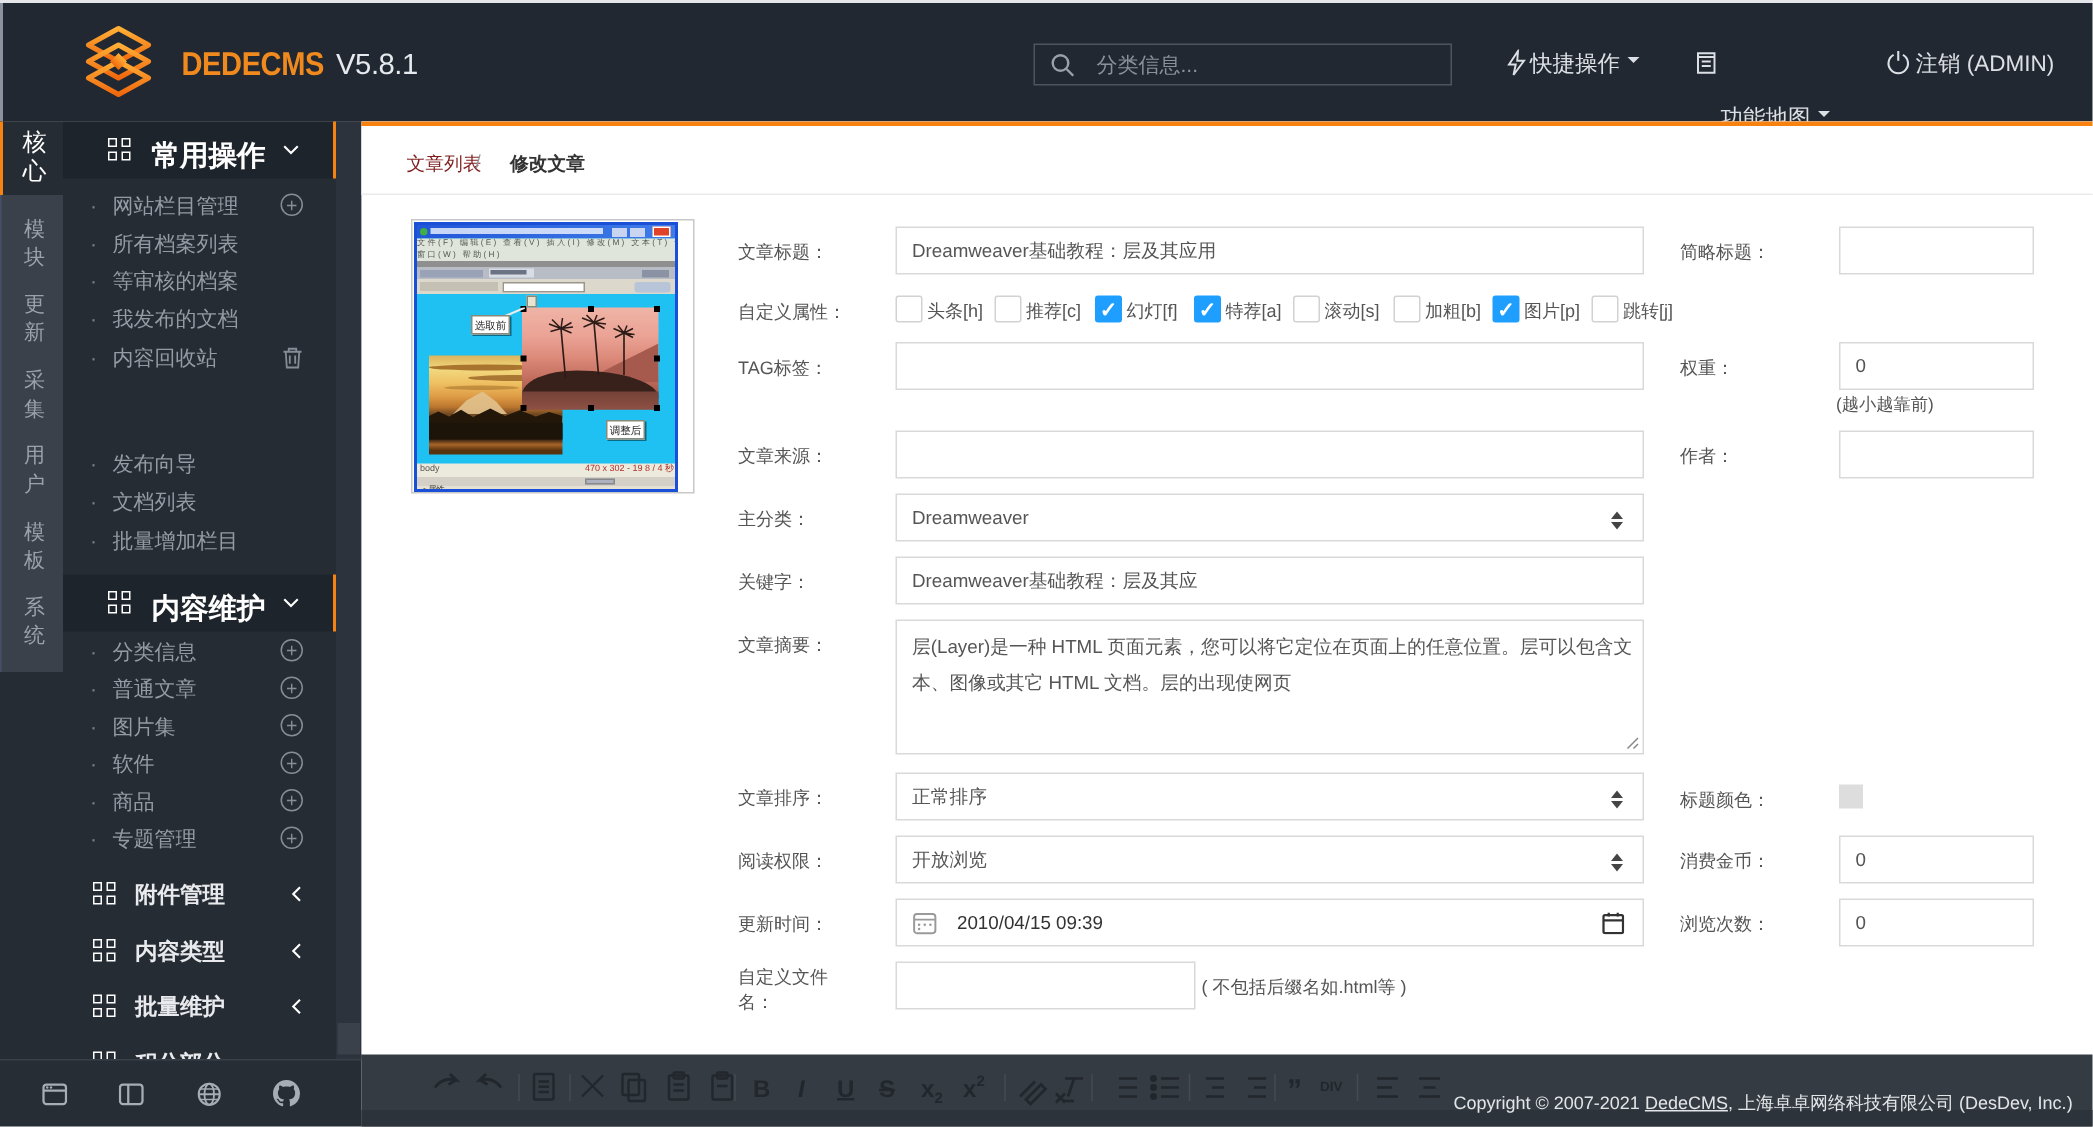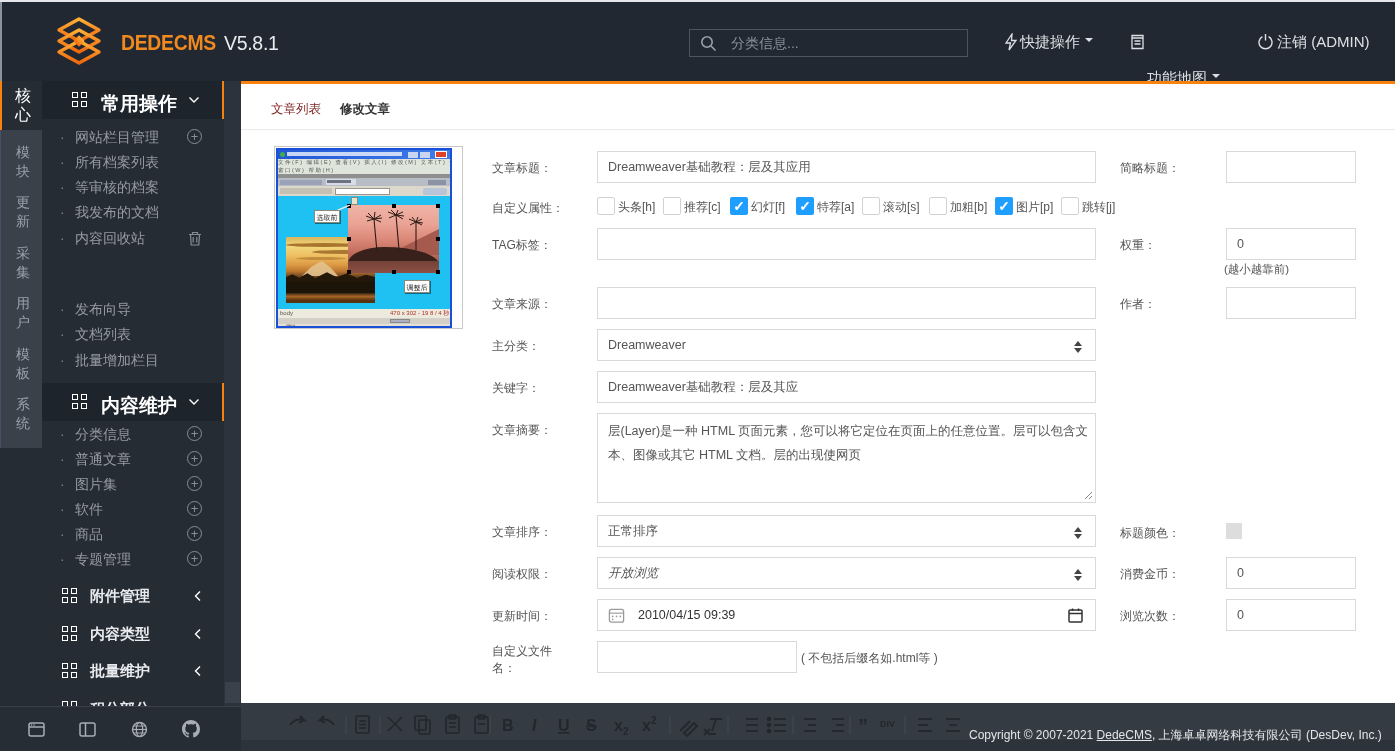--- a/index.html
+++ b/index.html
@@ -442,21 +442,21 @@
 
 <div class="abs flabel" style="left:492px;top:524px">文章排序：</div>
 <div class="abs finput" style="left:597px;top:515px;width:499px;">正常排序<span class="spin" style="top:7px">
       <b></b>
       <i></i>
     </span></div>
 <div class="abs flabel" style="left:1120px;top:525px">标题颜色：</div>
 <div class="abs" style="left:1226px;top:523px;width:16px;height:16px;background:#ddd;"></div>
 
 <div class="abs flabel" style="left:492px;top:566px">阅读权限：</div>
-<div class="abs finput" style="left:597px;top:557px;width:499px;font-style:italic;">开放浏览<span class="spin" style="top:7px">
+<div class="abs finput" style="left:597px;top:557px;width:499px;">开放浏览<span class="spin" style="top:7px">
       <b></b>
       <i></i>
     </span></div>
 <div class="abs flabel" style="left:1120px;top:566px">消费金币：</div>
 <div class="abs finput" style="left:1226px;top:557px;width:130px;">0</div>
 
 <div class="abs flabel" style="left:492px;top:608px">更新时间：</div>
 <div class="abs finput" style="left:597px;top:599px;width:499px;color:#333;">
   <svg class="abs" style="left:10px;top:7px" width="17" height="17" viewBox="0 0 18 18">
       <rect x="1.5" y="2.5" width="15" height="13.5" rx="2" fill="none" stroke="#9a9a9a" stroke-width="1.4"></rect>

